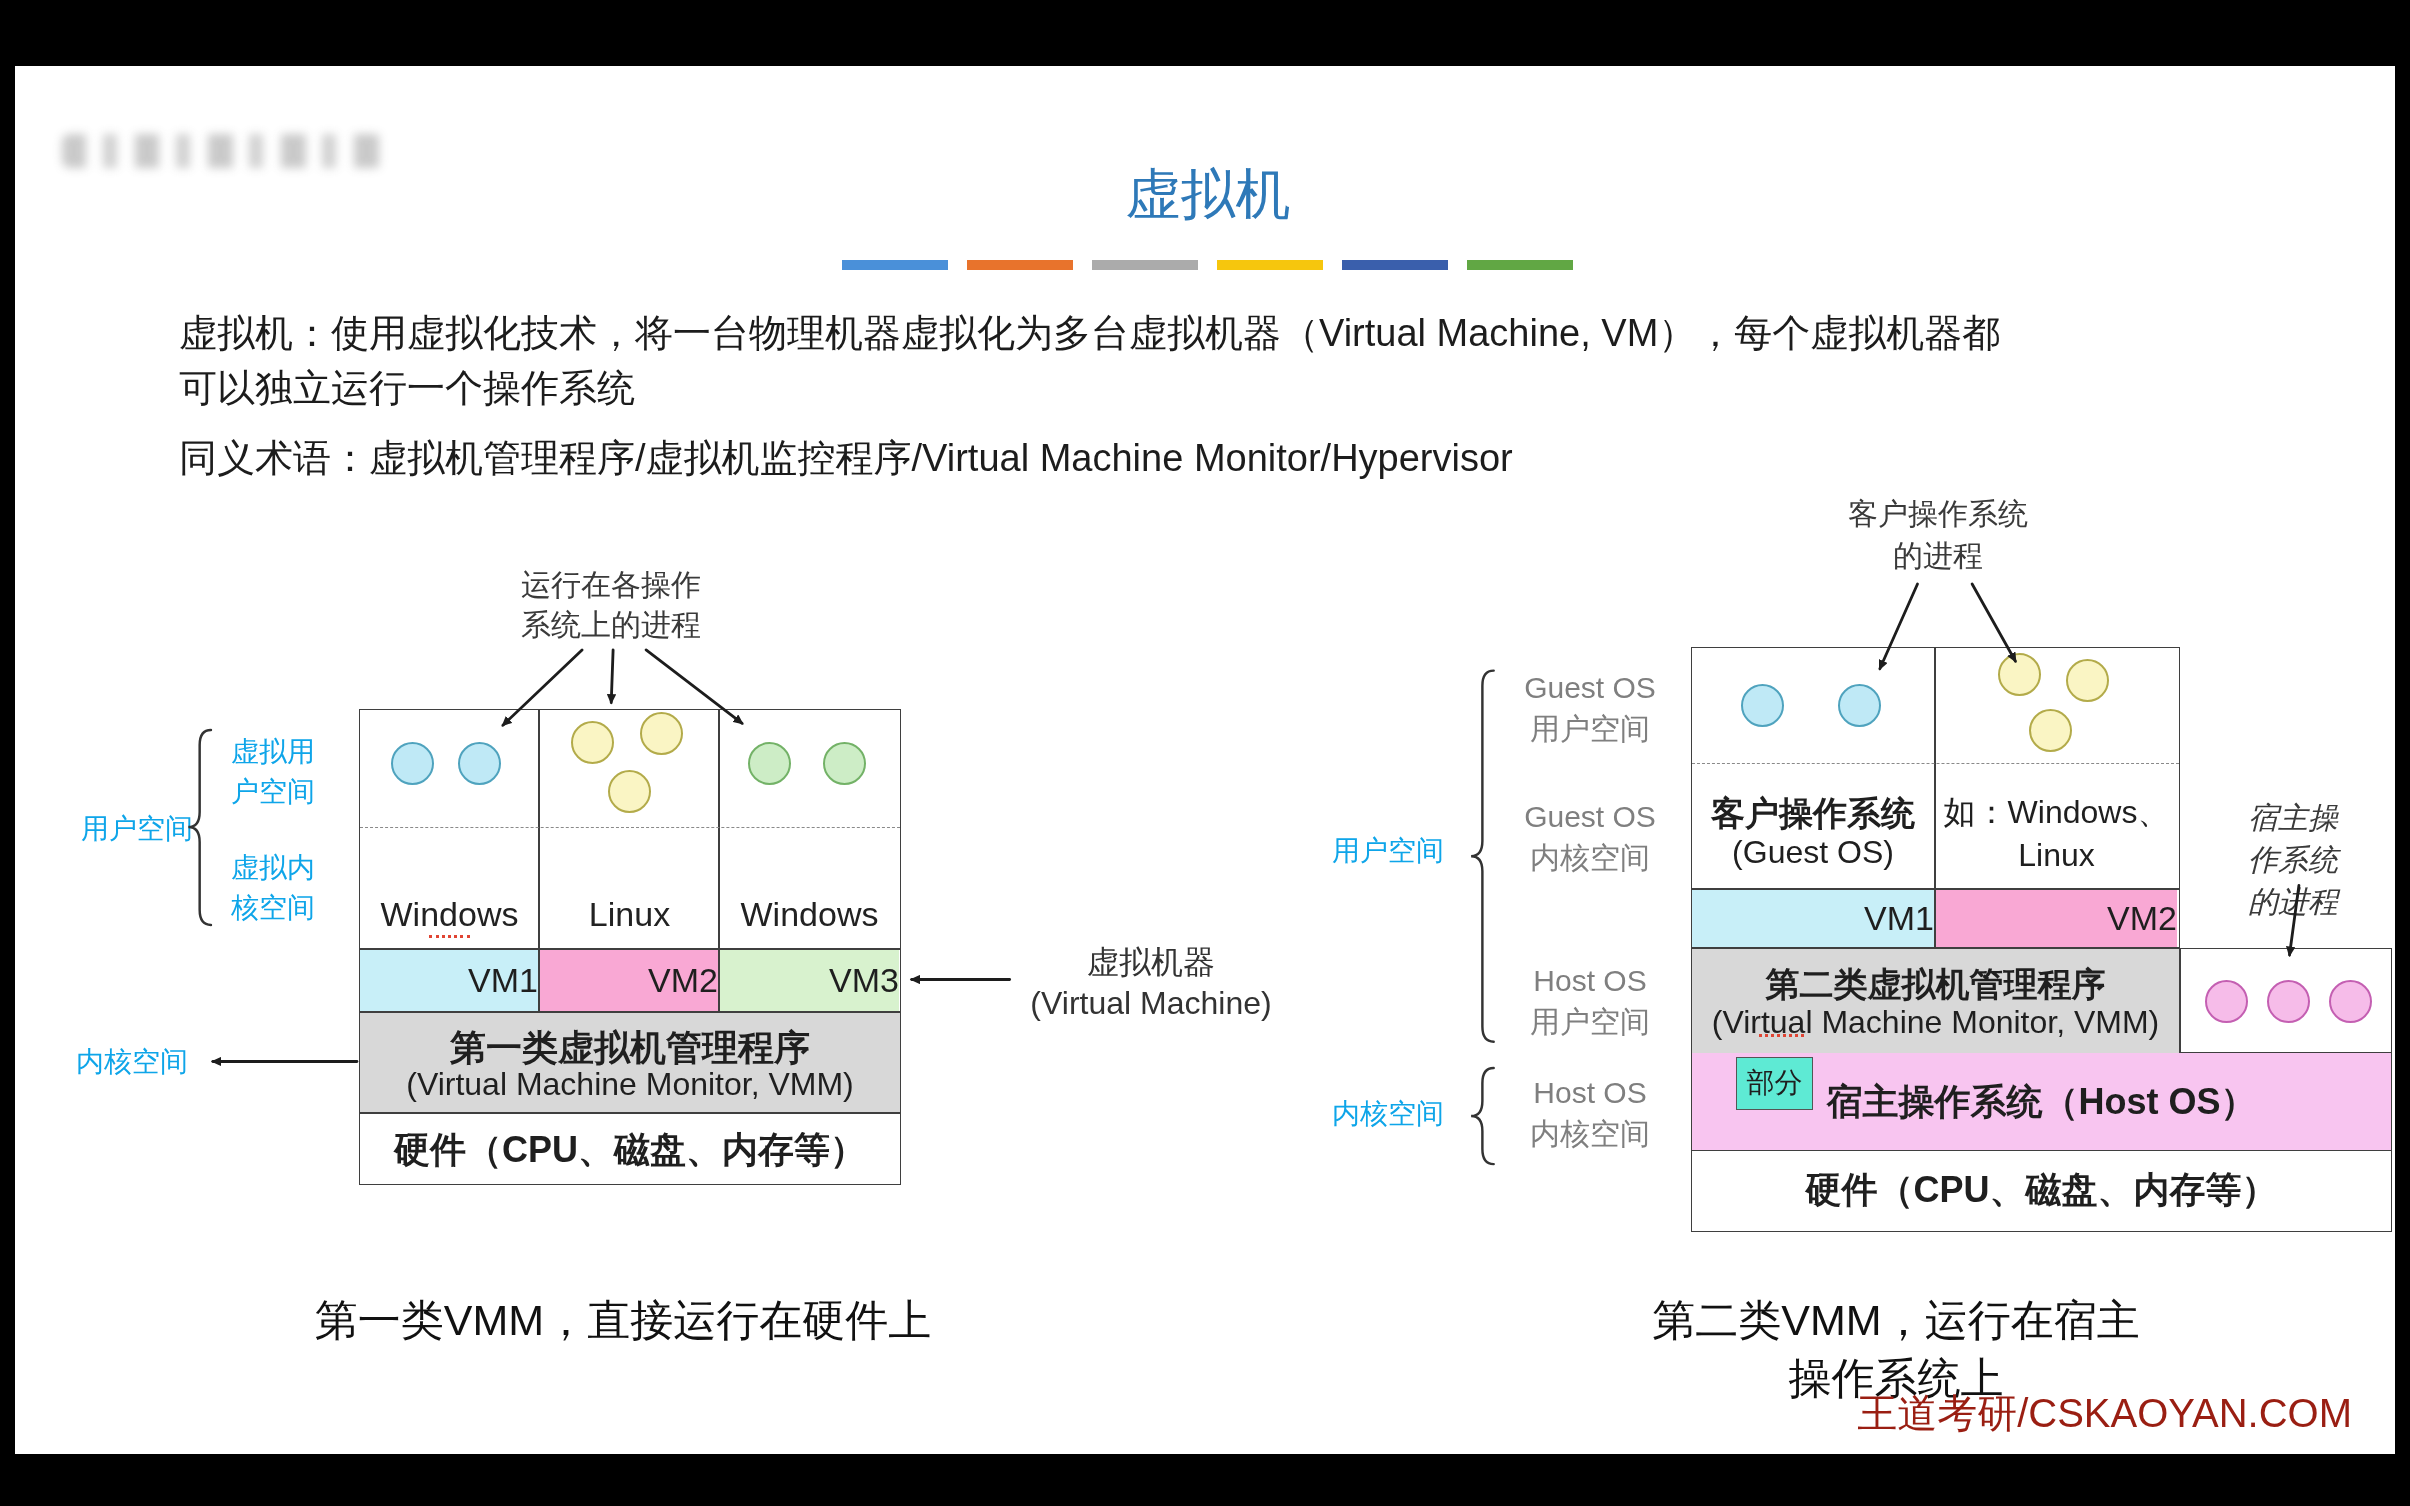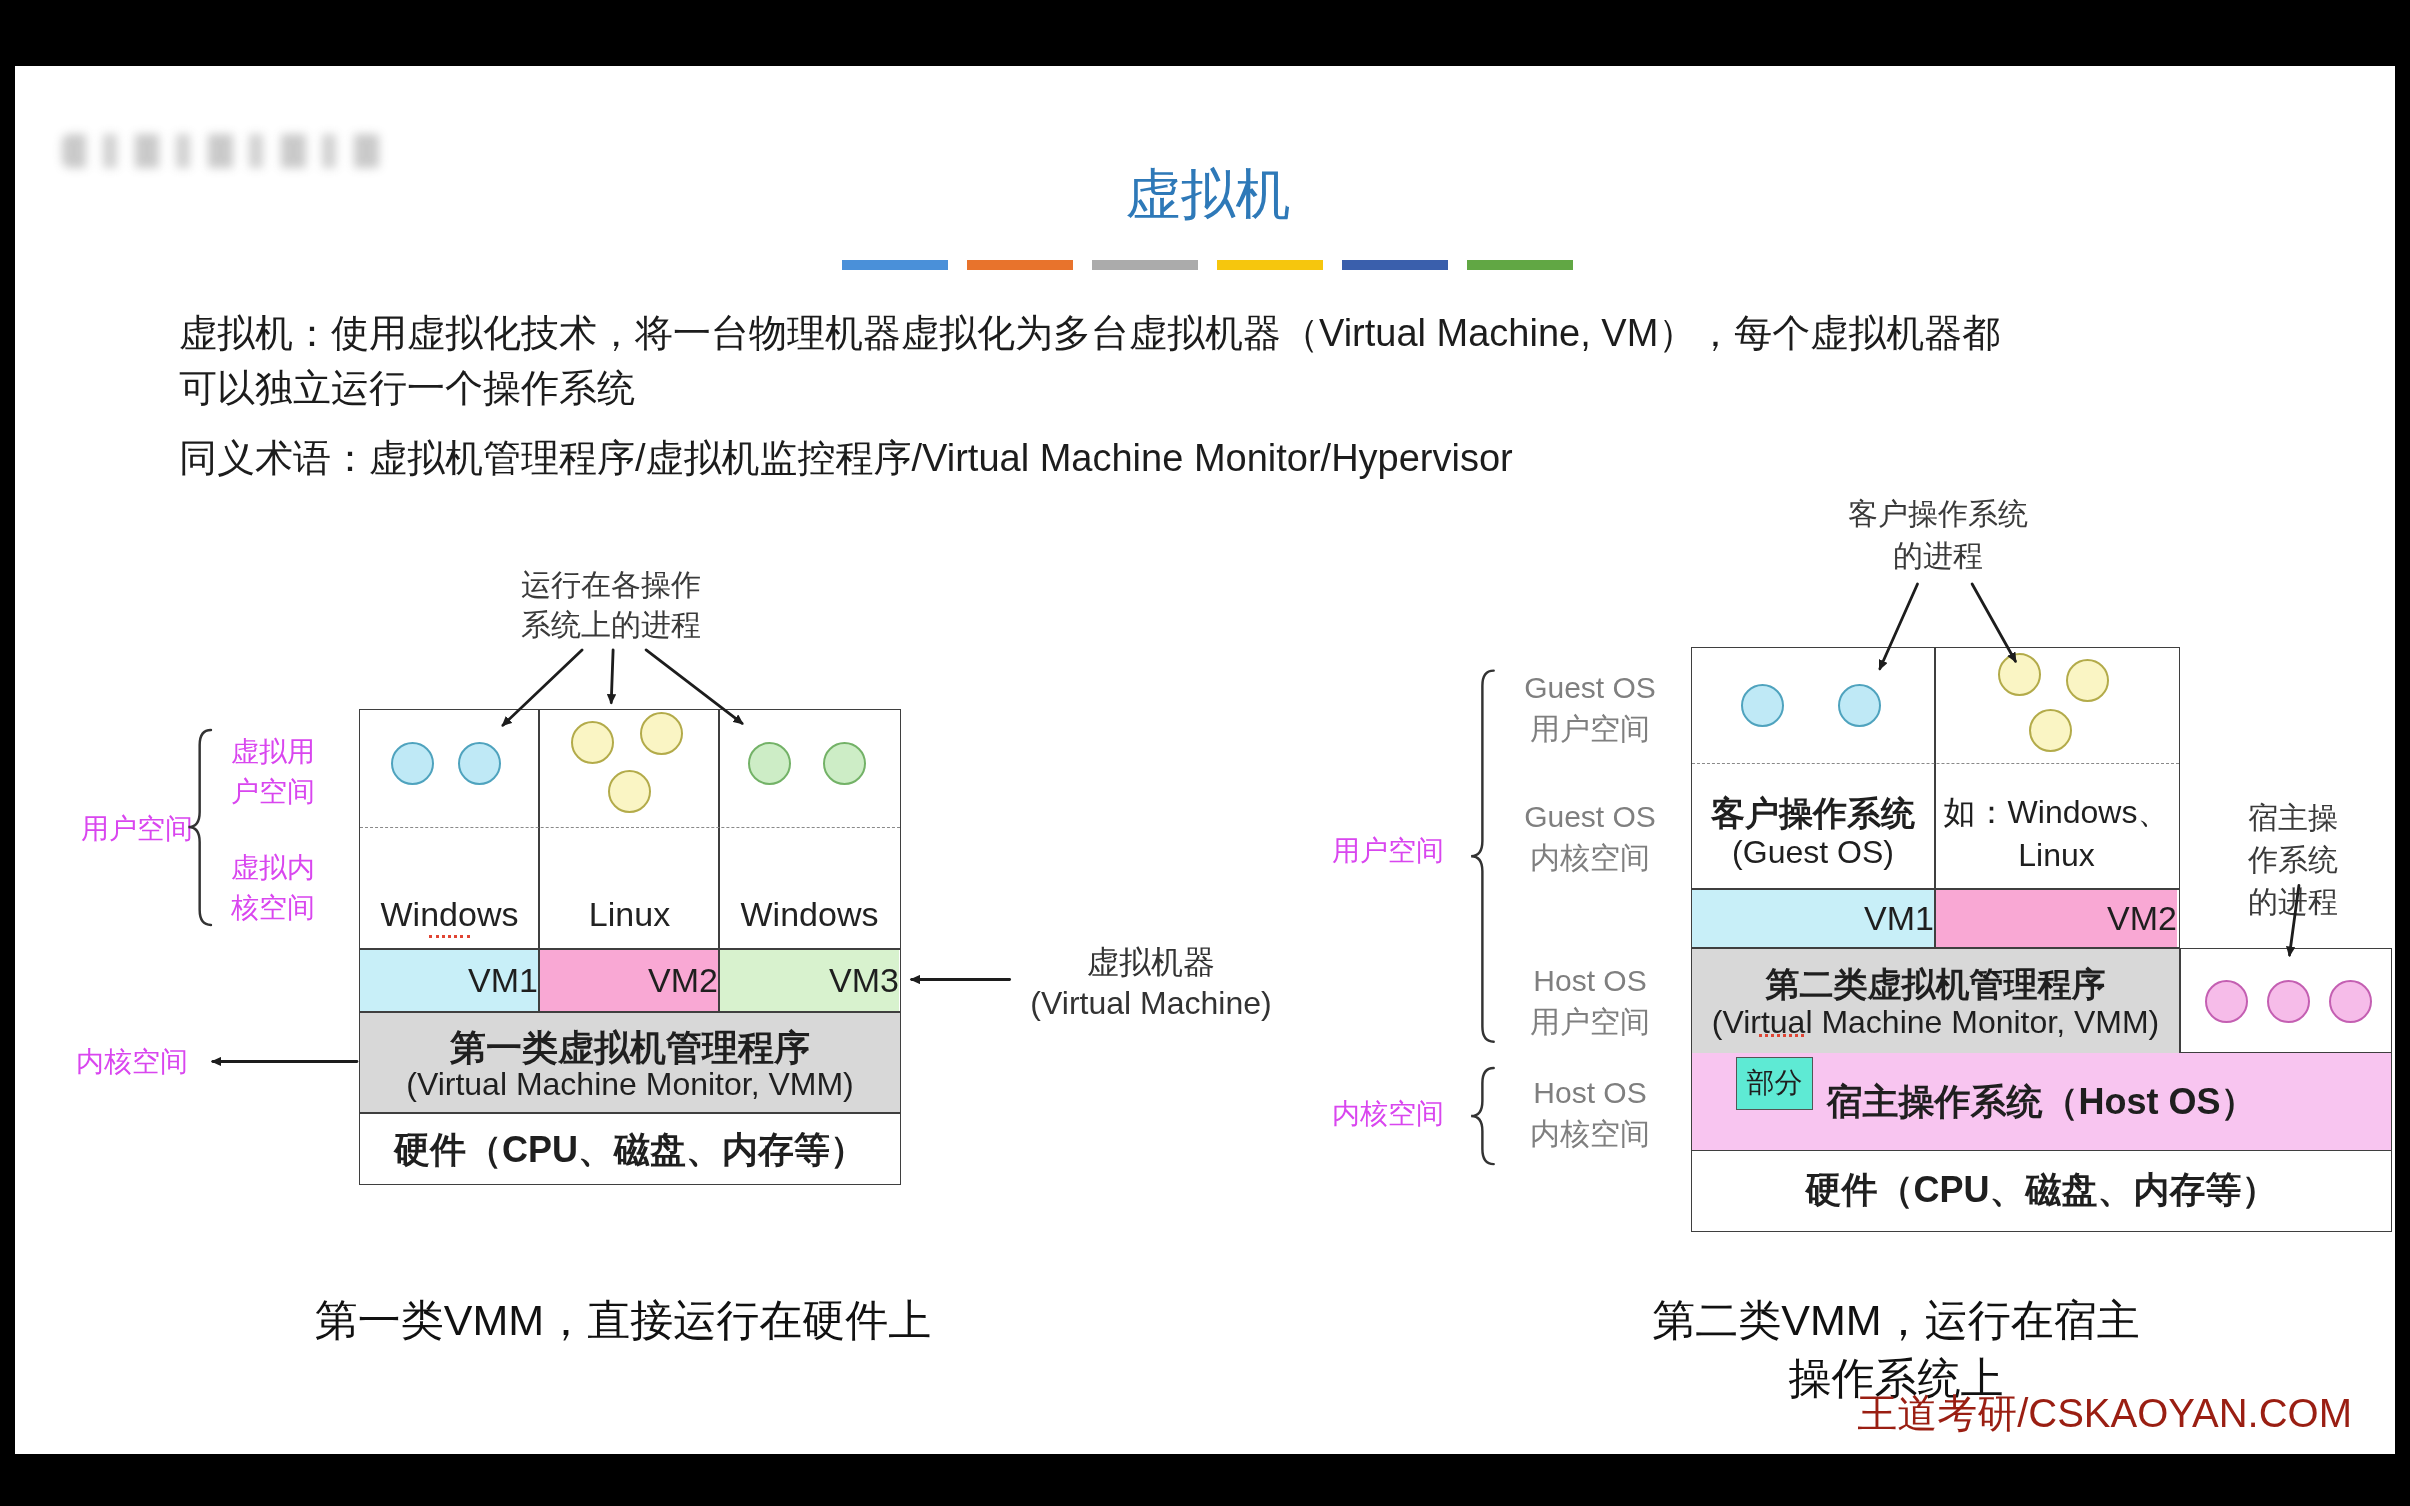--- a/index.html
+++ b/index.html
@@ -9,21 +9,21 @@
   .abs { position:absolute; }
   .cx { transform:translateX(-50%); text-align:center; }
   .pre { white-space:pre-line; }
   .blur-smudge { background:repeating-linear-gradient(90deg,#8a8a8a 0 24.5px,transparent 24.5px 41px,#9a9a9a 41px 55px,transparent 55px 73px);
                  filter:blur(4.7px); opacity:.45; border-radius:7.5px; }
   .page-title { font-family:"Liberation Serif","DejaVu Serif",serif; font-size:55px; color:#2E79B8; }
   .divider { display:flex; gap:19px; }
   .divider-bar { width:106px; height:10.4px; }
   .body-text { font-size:38px; line-height:55px; color:#1c1c1c; }
   .dlabel { font-size:30px; line-height:40px; color:#3a3a3a; }
-  .space-label { font-size:28px; color:#d946ef; }
+  .space-label { font-size:28px; color:#0ea5e9; }
   .gray-label { font-size:30px; line-height:41px; color:#7f7f7f; }
   .box { border:1.9px solid #3f3f3f; box-sizing:border-box; background:#fff; }
   .hline { position:absolute; height:1.9px; background:#3f3f3f; left:0; right:0; }
   .vline { position:absolute; width:1.9px; background:#3f3f3f; top:0; }
   .dashed { position:absolute; left:0; right:0; height:0; border-top:1.9px dashed #8a8a8a; }
   .cell-label { font-size:34px; color:#222; text-align:center; }
   .vm-cell { position:absolute; height:61px; line-height:61px; font-size:34px; text-align:right; }
   .vm-cyan   { background:#C8EFF8; }
   .vm-yellow { background:#f9a8d4; }
   .vm-green  { background:#D8F2CE; }
@@ -104,21 +104,21 @@
 
   <div class="squiggle" style="left:429px; top:935px; width:41px;"></div>
 
   <div class="abs cx dlabel pre" style="left:1151px; top:942px; line-height:41px; font-size:32px; color:#333;">虚拟机器
 (Virtual Machine)</div>
 
   <div class="abs cx caption" style="left:623px; top:1292px;">第一类VMM，直接运行在硬件上</div>
 
   <div class="abs cx dlabel pre" style="left:1938px; top:493px; line-height:42px;">客户操作系统
 的进程</div>
-  <div class="abs cx dlabel pre" style="left:2293px; top:797px; line-height:42px;">宿主操作系统
+  <div class="abs cx dlabel pre" style="left:2293px; top:797px; line-height:42px;font-style:italic;">宿主操作系统
 的进程</div>
 
   <div class="abs cx space-label" style="left:1388px; top:832px;">用户空间</div>
   <div class="abs cx space-label" style="left:1388px; top:1095px;">内核空间</div>
 
   <div class="abs cx gray-label pre" style="left:1590px; top:667px;">Guest OS
 用户空间</div>
   <div class="abs cx gray-label pre" style="left:1590px; top:796px;">Guest OS
 内核空间</div>
   <div class="abs cx gray-label pre" style="left:1590px; top:960px;">Host OS

